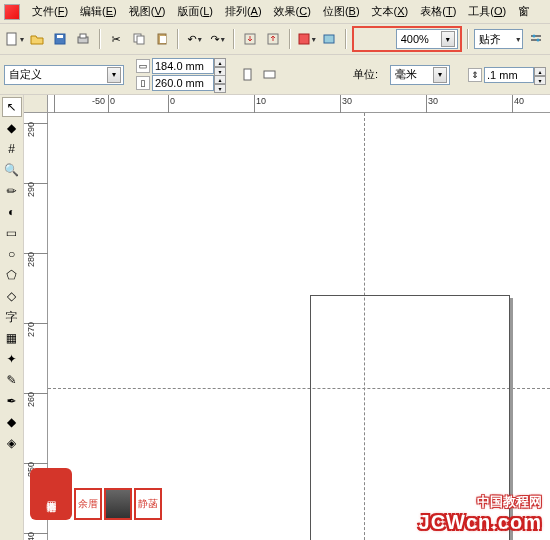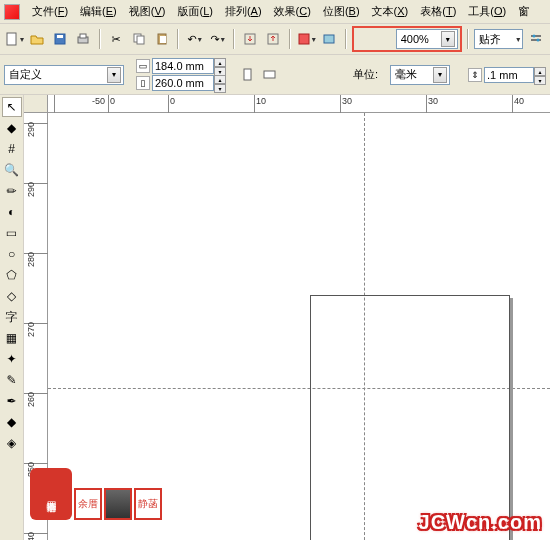--- a/index.html
+++ b/index.html
@@ -278,14 +278,15 @@
 </div>
 
 <div class="stamp">
   <div class="seal">四季輪迴</div>
   <div class="stamp-tag">余厝</div>
   <div class="stamp-tag img"></div>
   <div class="stamp-tag">静菡</div>
 </div>
 
 <div class="watermark">
+  <div class="l1">中国教程网</div>
   <div class="l2">JCWcn.com</div>
 </div>
 
 </body></html>

